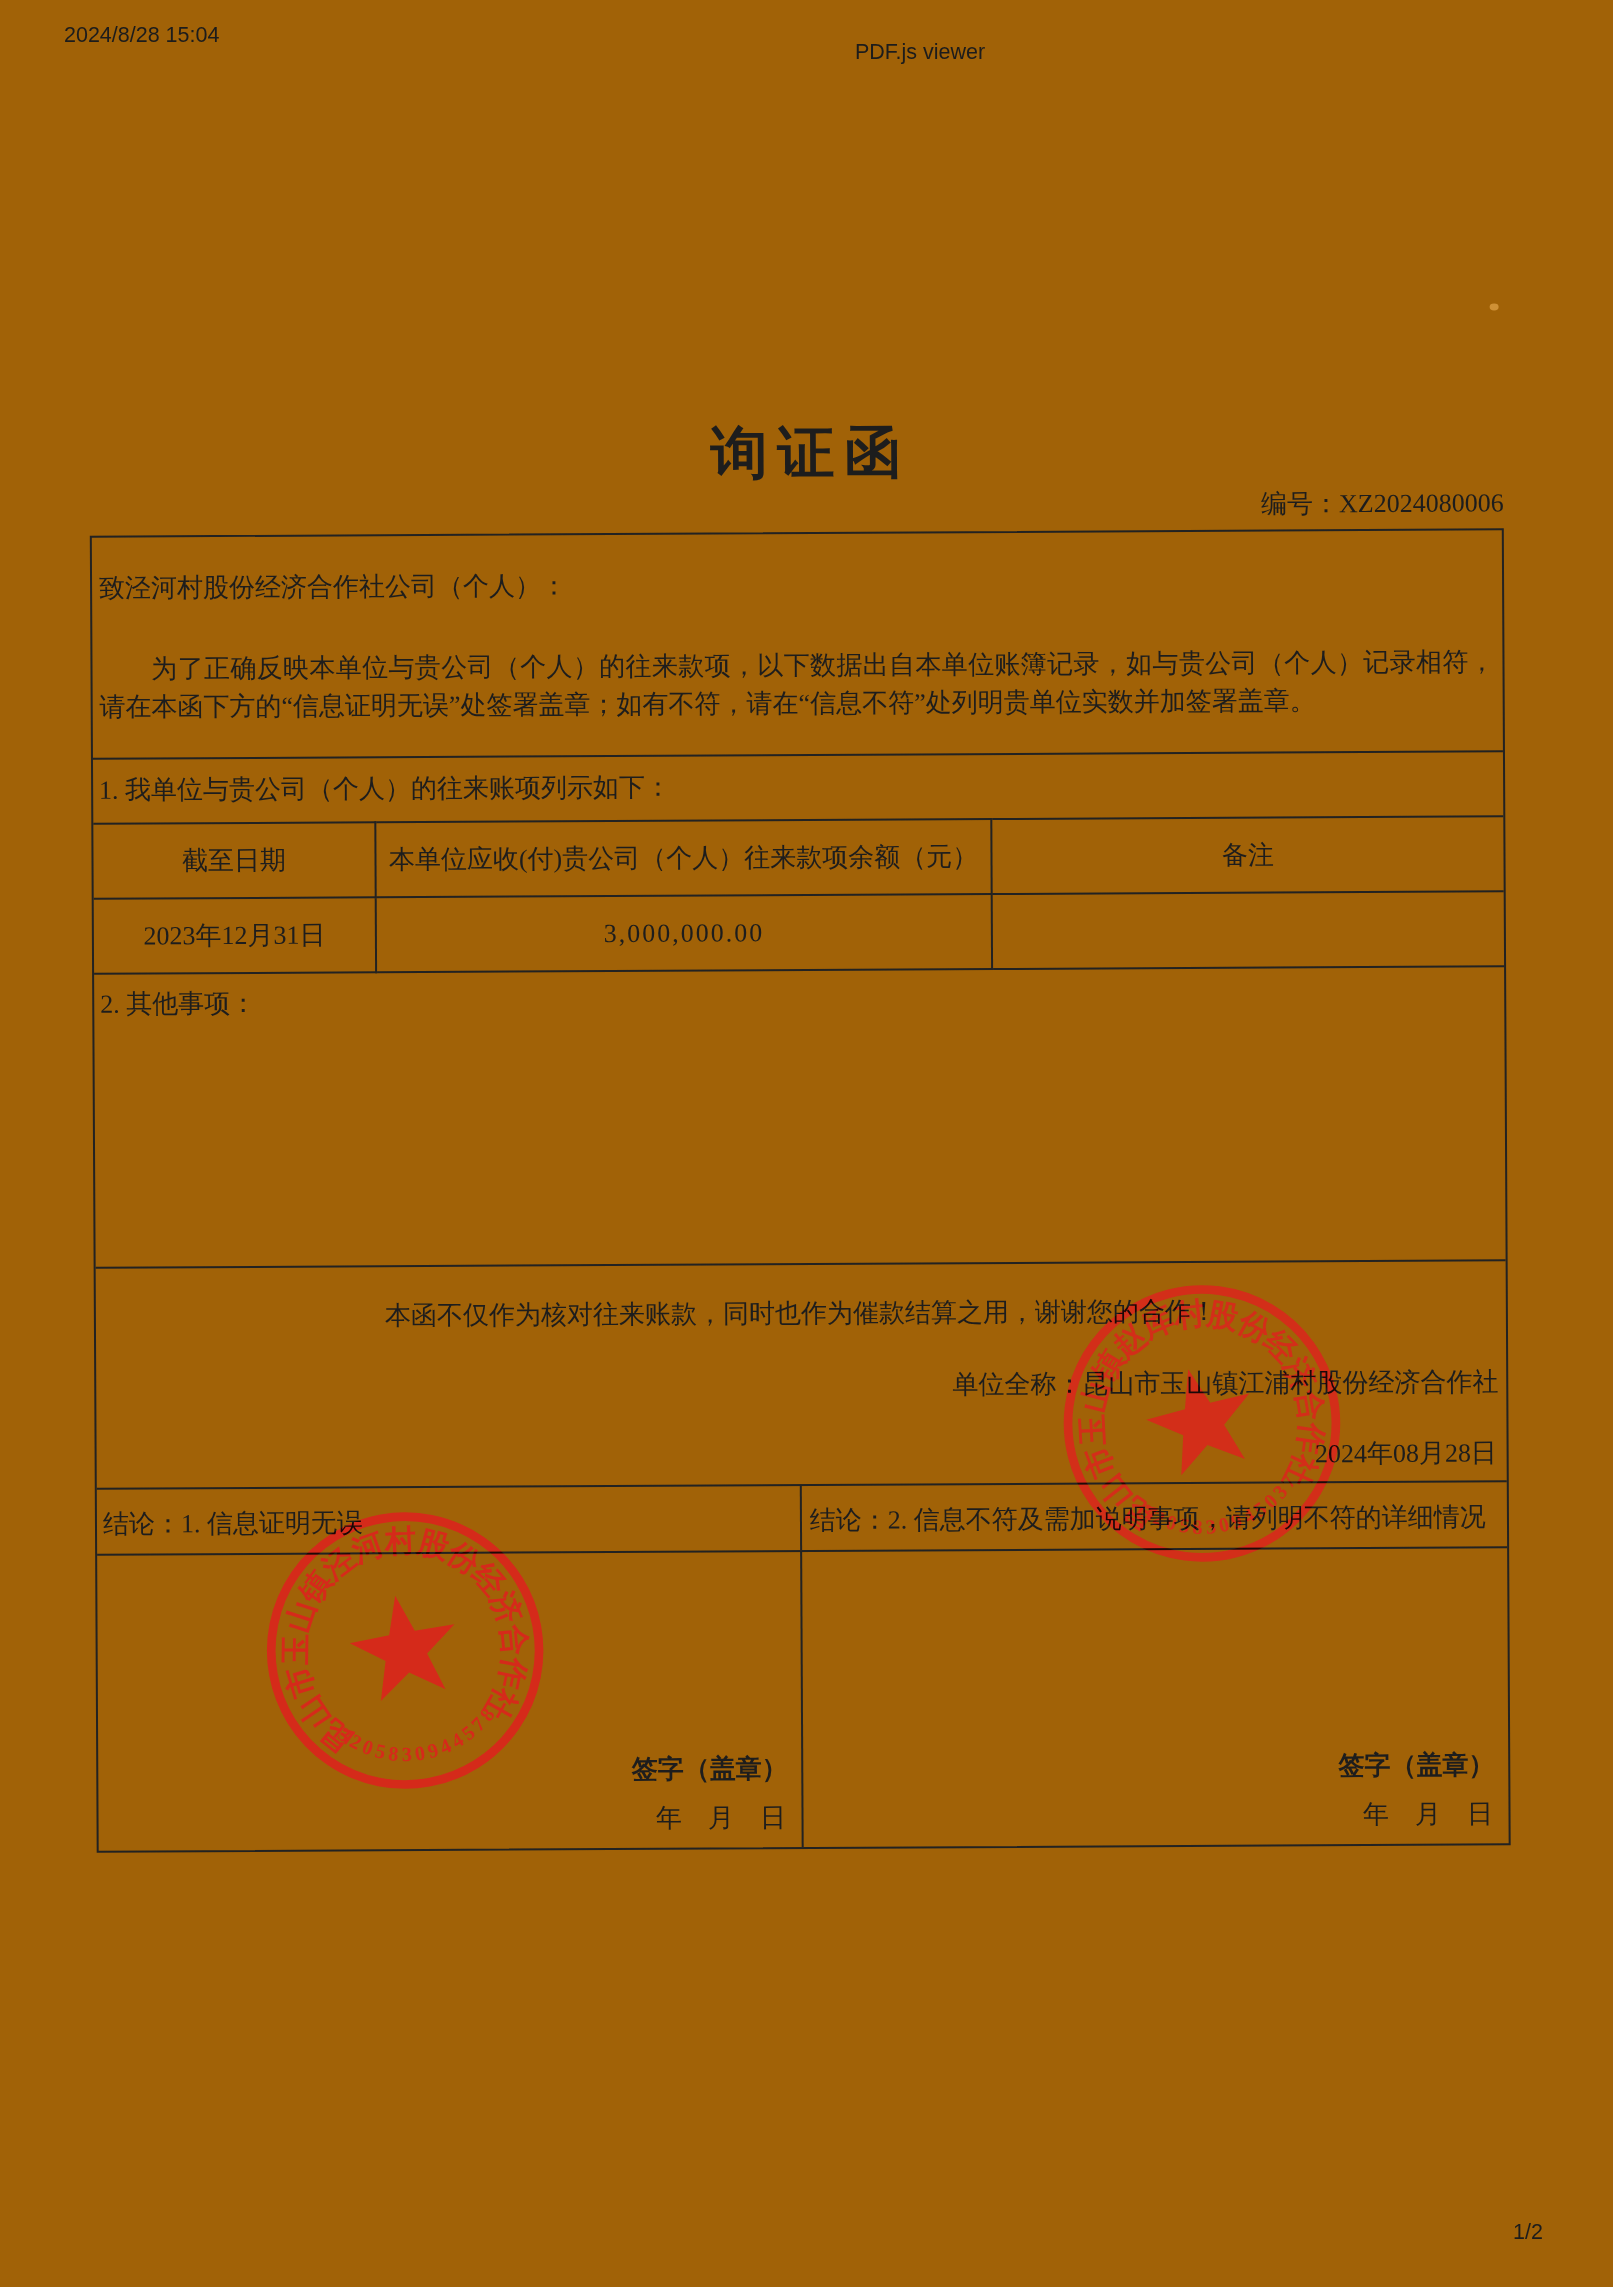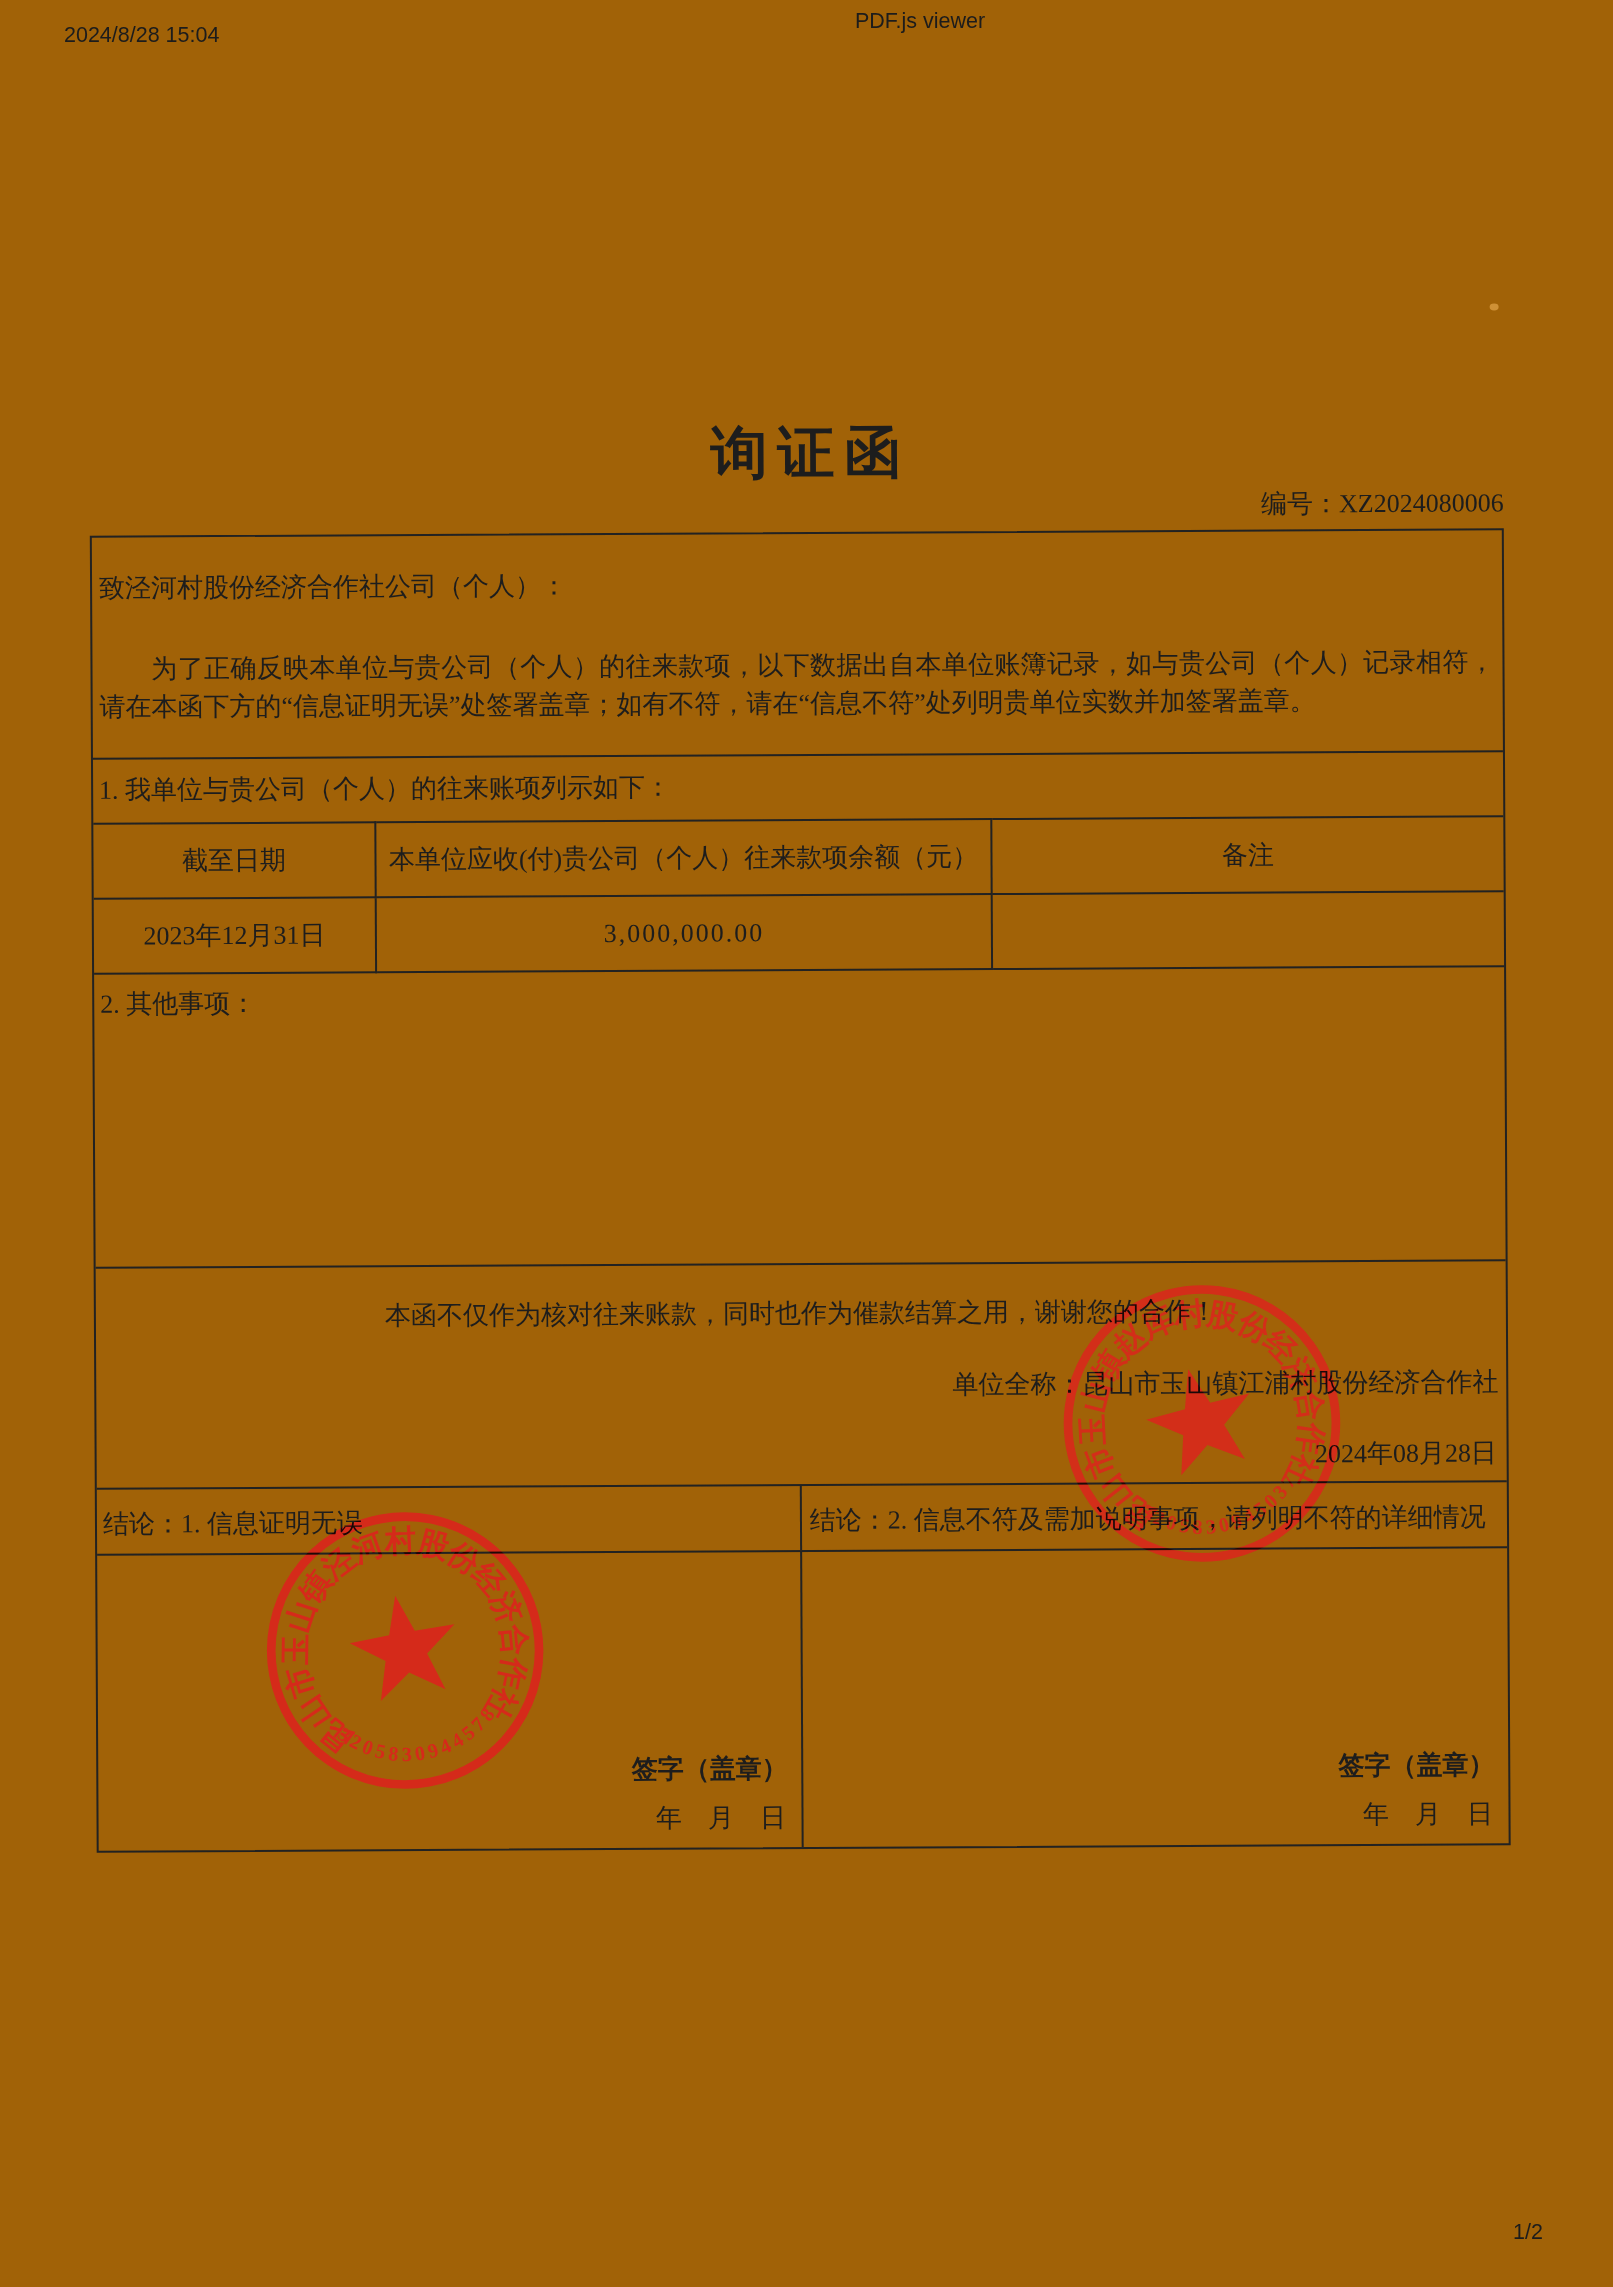--- a/index.html
+++ b/index.html
@@ -2,21 +2,21 @@
 <html><head>
 <meta charset="utf-8">
 <style>
   html,body{margin:0;padding:0;background:#ffffff;}
   .page{position:relative;width:1613px;height:2288px;background:#a16207;overflow:hidden;
         font-family:"Liberation Serif","DejaVu Serif",serif;color:#1d1d1d;}
   .sans{font-family:"Liberation Sans","DejaVu Sans",sans-serif;}
 
   
   .ph-date{position:absolute;left:64px;top:23.4px;font-size:21.5px;color:#1c1c1c;}
-  .ph-title{position:absolute;left:855px;top:9px;font-size:21.5px;color:#1c1c1c;}
+  .ph-title{position:absolute;left:855px;top:40px;font-size:21.5px;color:#1c1c1c;}
   .pf-url{position:absolute;left:55px;top:2212px;font-size:21.5px;color:#1c1c1c;}
   .pf-page{position:absolute;right:70px;top:2220px;font-size:21.5px;color:#1c1c1c;}
 
   
   #doc{position:absolute;inset:0;transform:rotate(-0.3deg);}
 
   .doc-title{position:absolute;top:415px;left:0;width:1629px;text-align:center;
              font-size:57px;font-weight:bold;letter-spacing:9.8px;}
   .ref{position:absolute;top:489px;right:106px;font-size:26px;}
 

